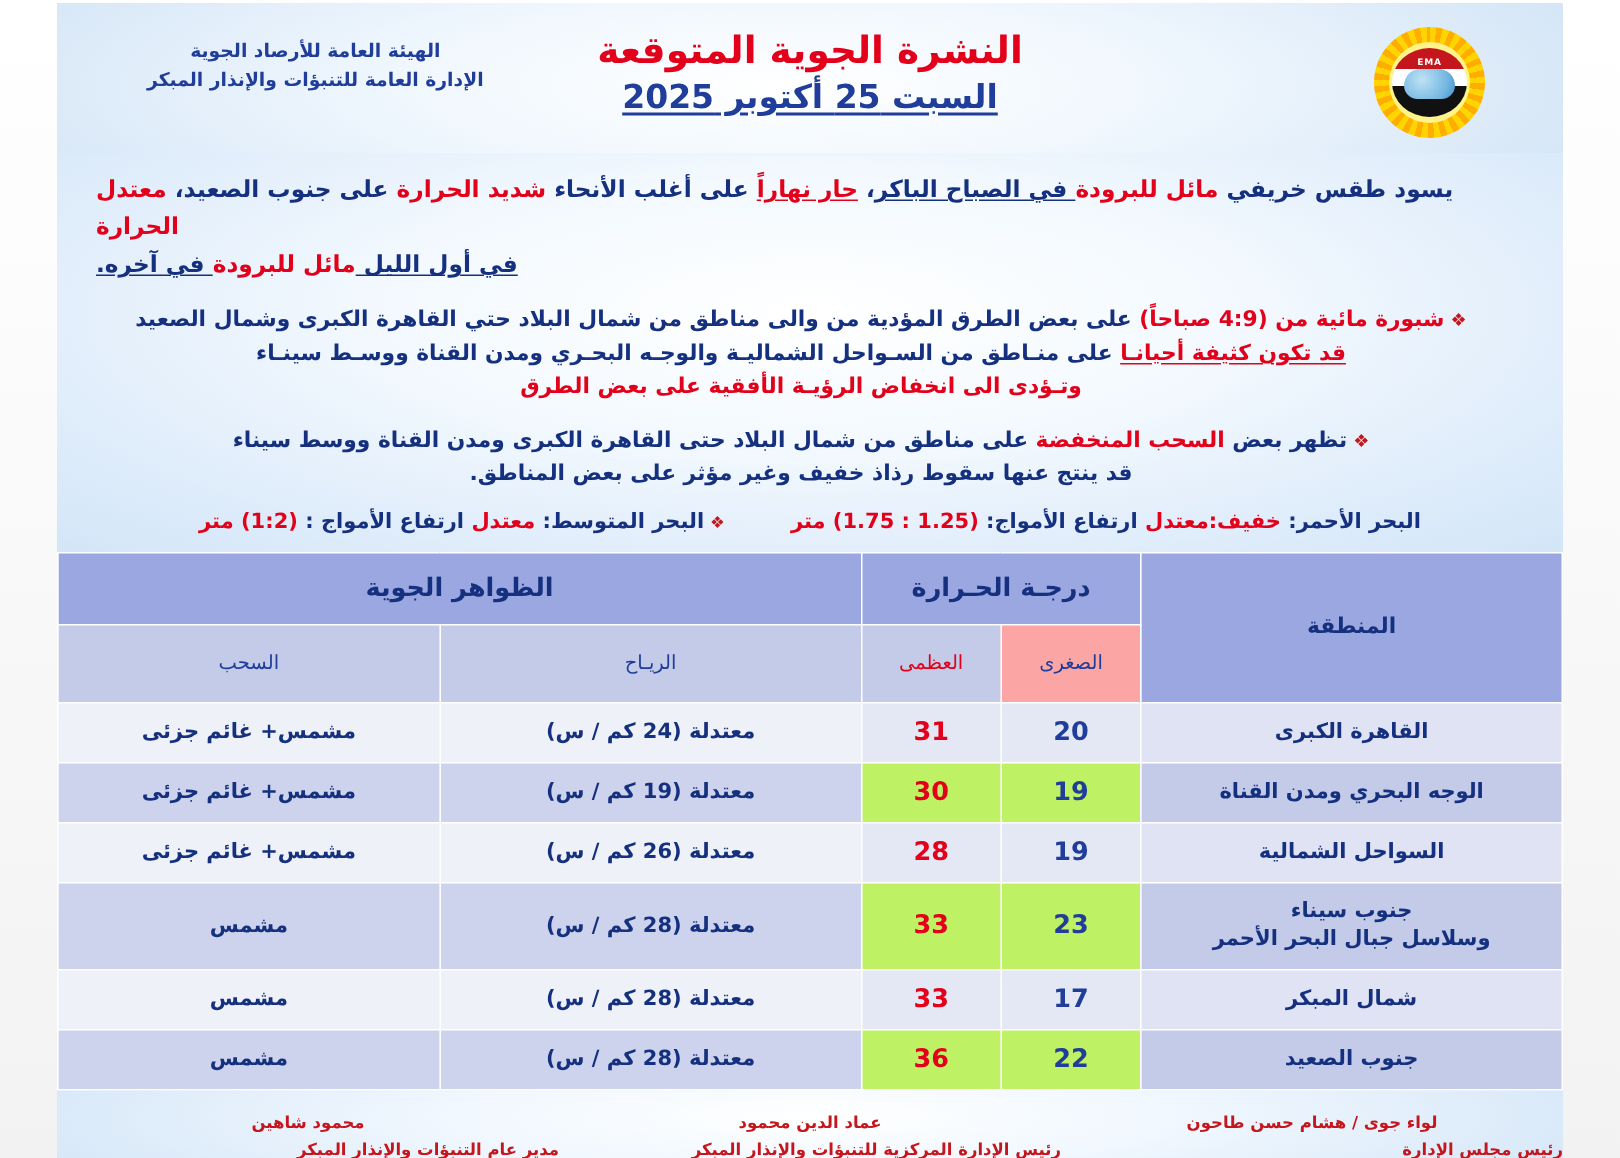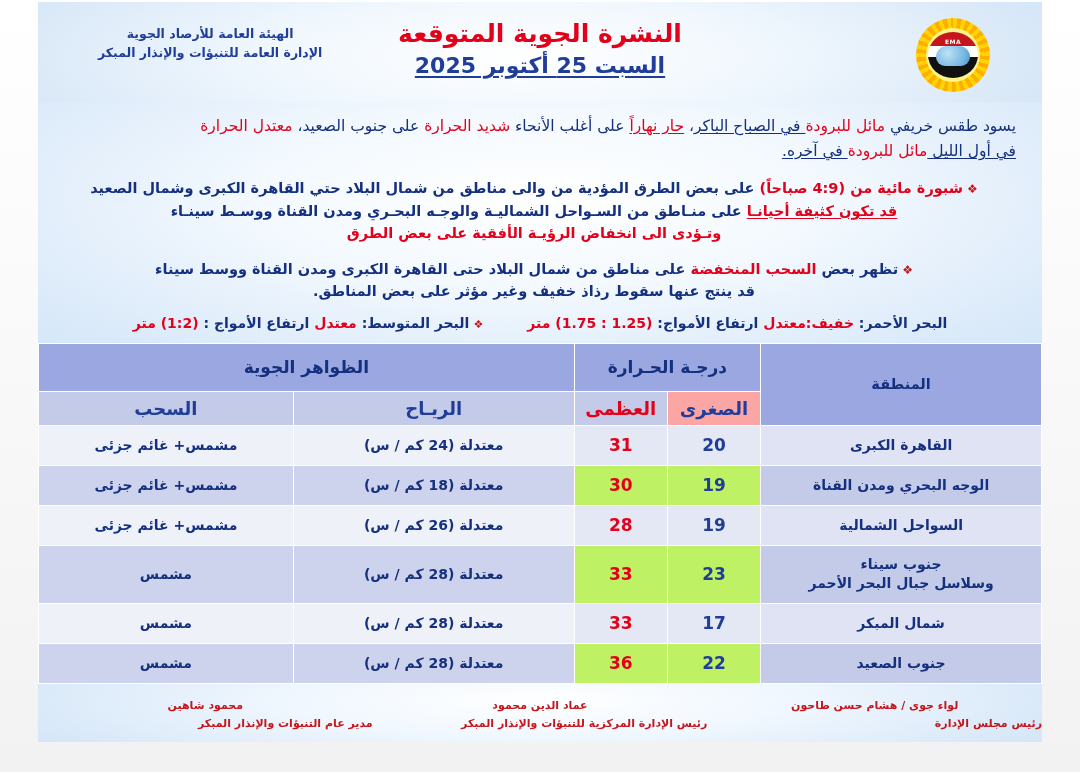--- a/index.html
+++ b/index.html
@@ -124,23 +124,23 @@
 
   
   .forecast-area {
     margin: 0 38px;
     padding: 6px 26px 4px 26px;
     background:
       radial-gradient(ellipse 700px 220px at 50% 40%, #ffffff 0%, #f3f9fe 40%, #e2eefb 72%, #d3e6f8 100%);
   }
 
   .para {
-    text-align: right;
+    text-align: left;
     font-size: 15.5px;
-    font-weight: normal;
+    font-weight: bold;
     line-height: 1.62;
     color: #14307e;
     padding: 6px 0 4px 0;
   }
   .para .red { color: #e2001a; }
   .para .u { text-decoration: underline; text-underline-offset: 2px; }
 
   .bullets { padding-top: 6px; }
 
   .bullet {
@@ -201,23 +201,23 @@
   }
   .hdr-region {
     background: #9aa7e0;
     color: #14307e;
     font-size: 14.5px;
     font-weight: bold;
   }
   .hdr-sub {
     background: #c3cbe8;
     color: #1f3d99;
-    font-size: 18px;
-    font-weight: bold;
-    height: 34px;
+    font-size: 13px;
+    font-weight: normal;
+    height: 52px;
   }
   .hdr-sub.max { color: #e2001a; background: #c3cbe8; }
   .hdr-sub.min { color: #1f3d99; background: #fca5a5; }
 
   .col-region { width: 28%; }
   .col-max    { width: 9.3%; }
   .col-min    { width: 9.3%; }
   .col-wind   { width: 28%; }
   .col-cloud  { width: 25.4%; }
 
@@ -360,21 +360,21 @@
           <td class="region"><span>القاهرة الكبرى</span></td>
           <td class="tmin">20</td>
           <td class="tmax">31</td>
           <td class="wind">معتدلة (24 كم / س)</td>
           <td class="cloud">مشمس+ غائم جزئى</td>
         </tr>
         <tr class="alt">
           <td class="region"><span>الوجه البحري ومدن القناة</span></td>
           <td class="tmin">19</td>
           <td class="tmax">30</td>
-          <td class="wind">معتدلة (18 كم / س)</td>
+          <td class="wind">معتدلة (19 كم / س)</td>
           <td class="cloud">مشمس+ غائم جزئى</td>
         </tr>
         <tr>
           <td class="region"><span>السواحل الشمالية</span></td>
           <td class="tmin">19</td>
           <td class="tmax">28</td>
           <td class="wind">معتدلة (26 كم / س)</td>
           <td class="cloud">مشمس+ غائم جزئى</td>
         </tr>
         <tr class="alt tall">

